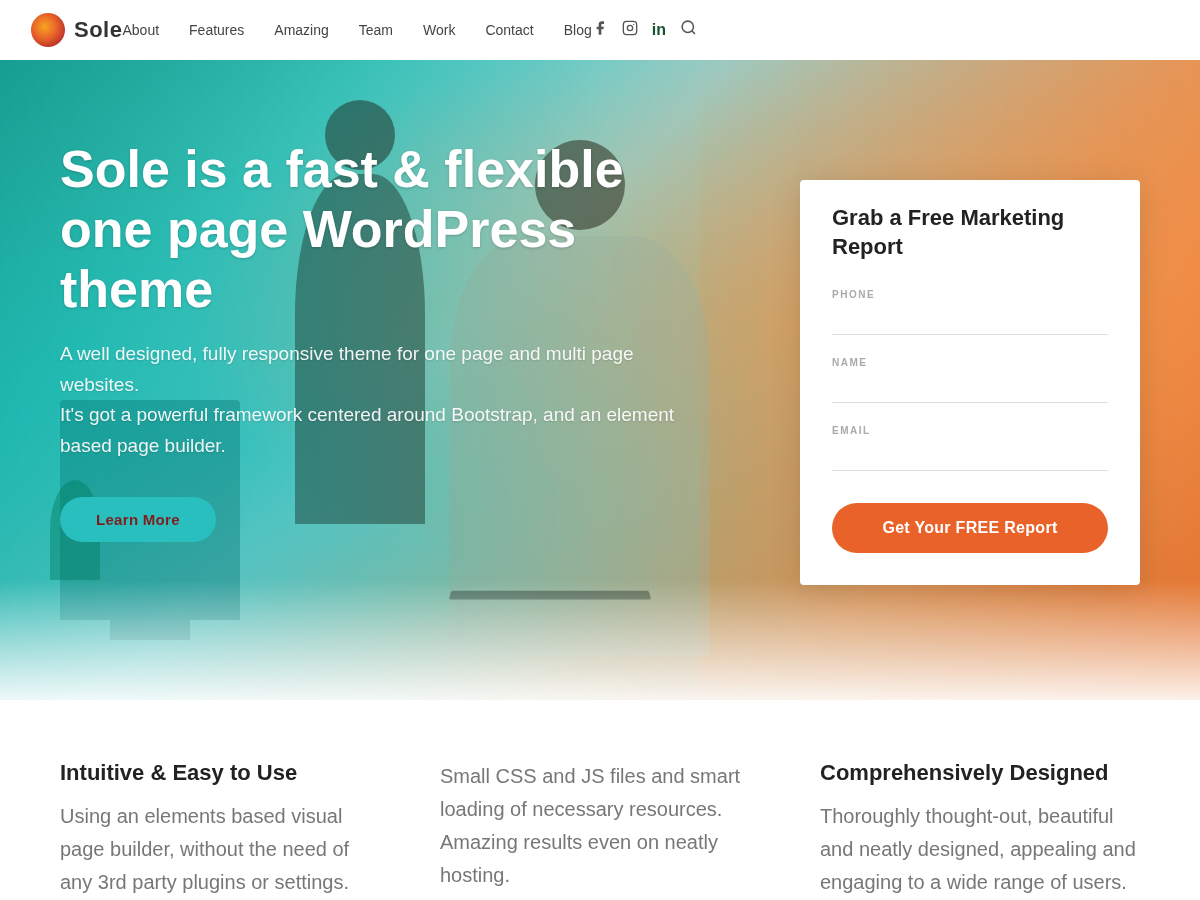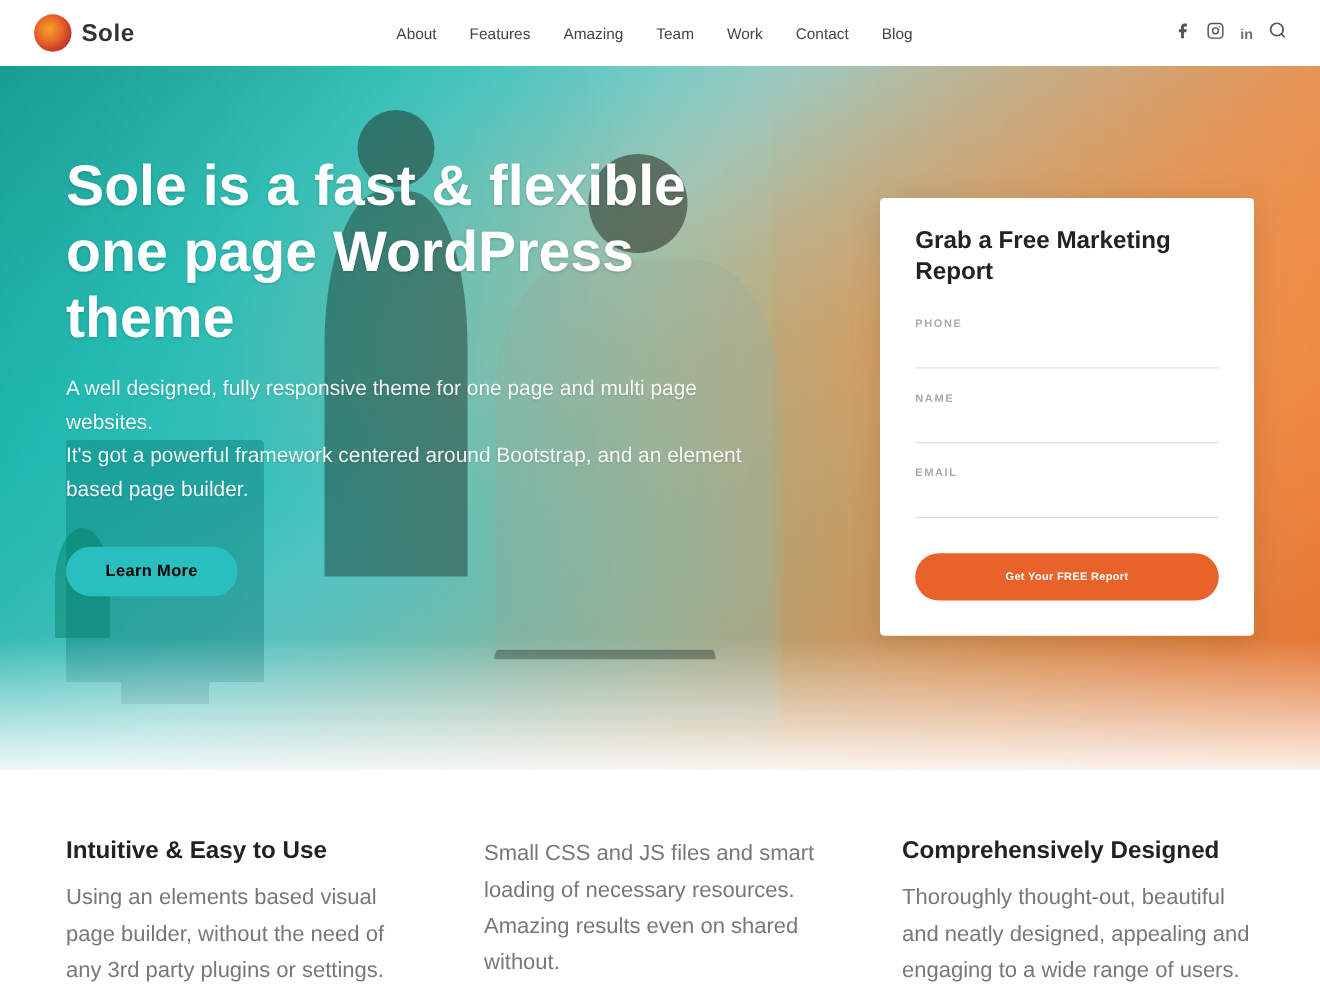--- a/index.html
+++ b/index.html
@@ -5,21 +5,21 @@
     * { margin: 0; padding: 0; box-sizing: border-box; }
     body { font-family: 'Helvetica Neue', Arial, sans-serif; width: 1200px; height: 900px; overflow: hidden; }
 
     
     .navbar {
       position: absolute;
       top: 0; left: 0; right: 0;
       height: 60px;
       display: flex;
       align-items: center;
-      justify-content: space-between;
+      justify-content: flex-start;
       padding: 0 30px;
       z-index: 100;
       background: rgba(255,255,255,0.97);
     }
     .navbar-logo {
       display: flex;
       align-items: center;
       gap: 8px;
     }
     .logo-icon {
@@ -114,21 +114,21 @@
     }
     .hero-subtitle {
       font-size: 19px;
       color: rgba(255,255,255,0.92);
       line-height: 1.6;
       margin-bottom: 36px;
       text-shadow: 0 1px 2px rgba(0,0,0,0.15);
     }
     .learn-more-btn {
       background: #2abfbf;
-      color: #000000;
+      color: #7f1d1d;
       border: none;
       border-radius: 30px;
       padding: 14px 36px;
       font-size: 15px;
       font-weight: 600;
       cursor: pointer;
       letter-spacing: 0.3px;
     }
 
     
@@ -176,21 +176,21 @@
     .form-input::placeholder {
       color: transparent;
     }
     .submit-btn {
       width: 100%;
       background: #e8622a;
       color: #fff;
       border: none;
       border-radius: 30px;
       padding: 16px;
-      font-size: 10px;
+      font-size: 16px;
       font-weight: 600;
       cursor: pointer;
       margin-top: 10px;
       letter-spacing: 0.3px;
     }
 
     
     .features-section {
       position: absolute;
       top: 700px;
@@ -252,21 +252,21 @@
           <path d="M18 2h-3a5 5 0 0 0-5 5v3H7v4h3v8h4v-8h3l1-4h-4V7a1 1 0 0 1 1-1h3z"></path>
         </svg>
     </span>
     <span class="social-icon">
       <svg width="16" height="16" viewBox="0 0 24 24" fill="none" stroke="#555" stroke-width="2">
           <rect x="2" y="2" width="20" height="20" rx="5" ry="5"></rect>
           <circle cx="12" cy="12" r="4"></circle>
           <circle cx="17.5" cy="6.5" r="1" fill="#555" stroke="none"></circle>
         </svg>
     </span>
-    <span class="social-icon" style="font-size:13px;font-weight:700;color:#737373;">in</span>
+    <span class="social-icon" style="font-size:16px;font-weight:700;color:#14532d;">in</span>
     <span class="search-icon">
       <svg width="17" height="17" viewBox="0 0 24 24" fill="none" stroke="#555" stroke-width="2.2">
           <circle cx="11" cy="11" r="8"></circle>
           <line x1="21" y1="21" x2="16.65" y2="16.65"></line>
         </svg>
     </span>
   </div>
 </nav>
 
 <section class="hero">
@@ -329,19 +329,19 @@
   </div>
 </section>
 
 <section class="features-section">
 
 <div class="feature-item">
       <h3 class="feature-title">Intuitive &amp; Easy to Use</h3>
       <p class="feature-desc">Using an elements based visual page builder, without the need of any 3rd party plugins or settings.</p>
     </div>
     <div class="feature-item">
-      <p class="feature-desc">Small CSS and JS files and smart loading of necessary resources. Amazing results even on shared without.</p>
+      <p class="feature-desc">Small CSS and JS files and smart loading of necessary resources. Amazing results even on neatly hosting.</p>
     </div>
     <div class="feature-item">
       <h3 class="feature-title">Comprehensively Designed</h3>
       <p class="feature-desc">Thoroughly thought-out, beautiful and neatly designed, appealing and engaging to a wide range of users.</p>
     </div>
   </section>
 
 </body></html>

